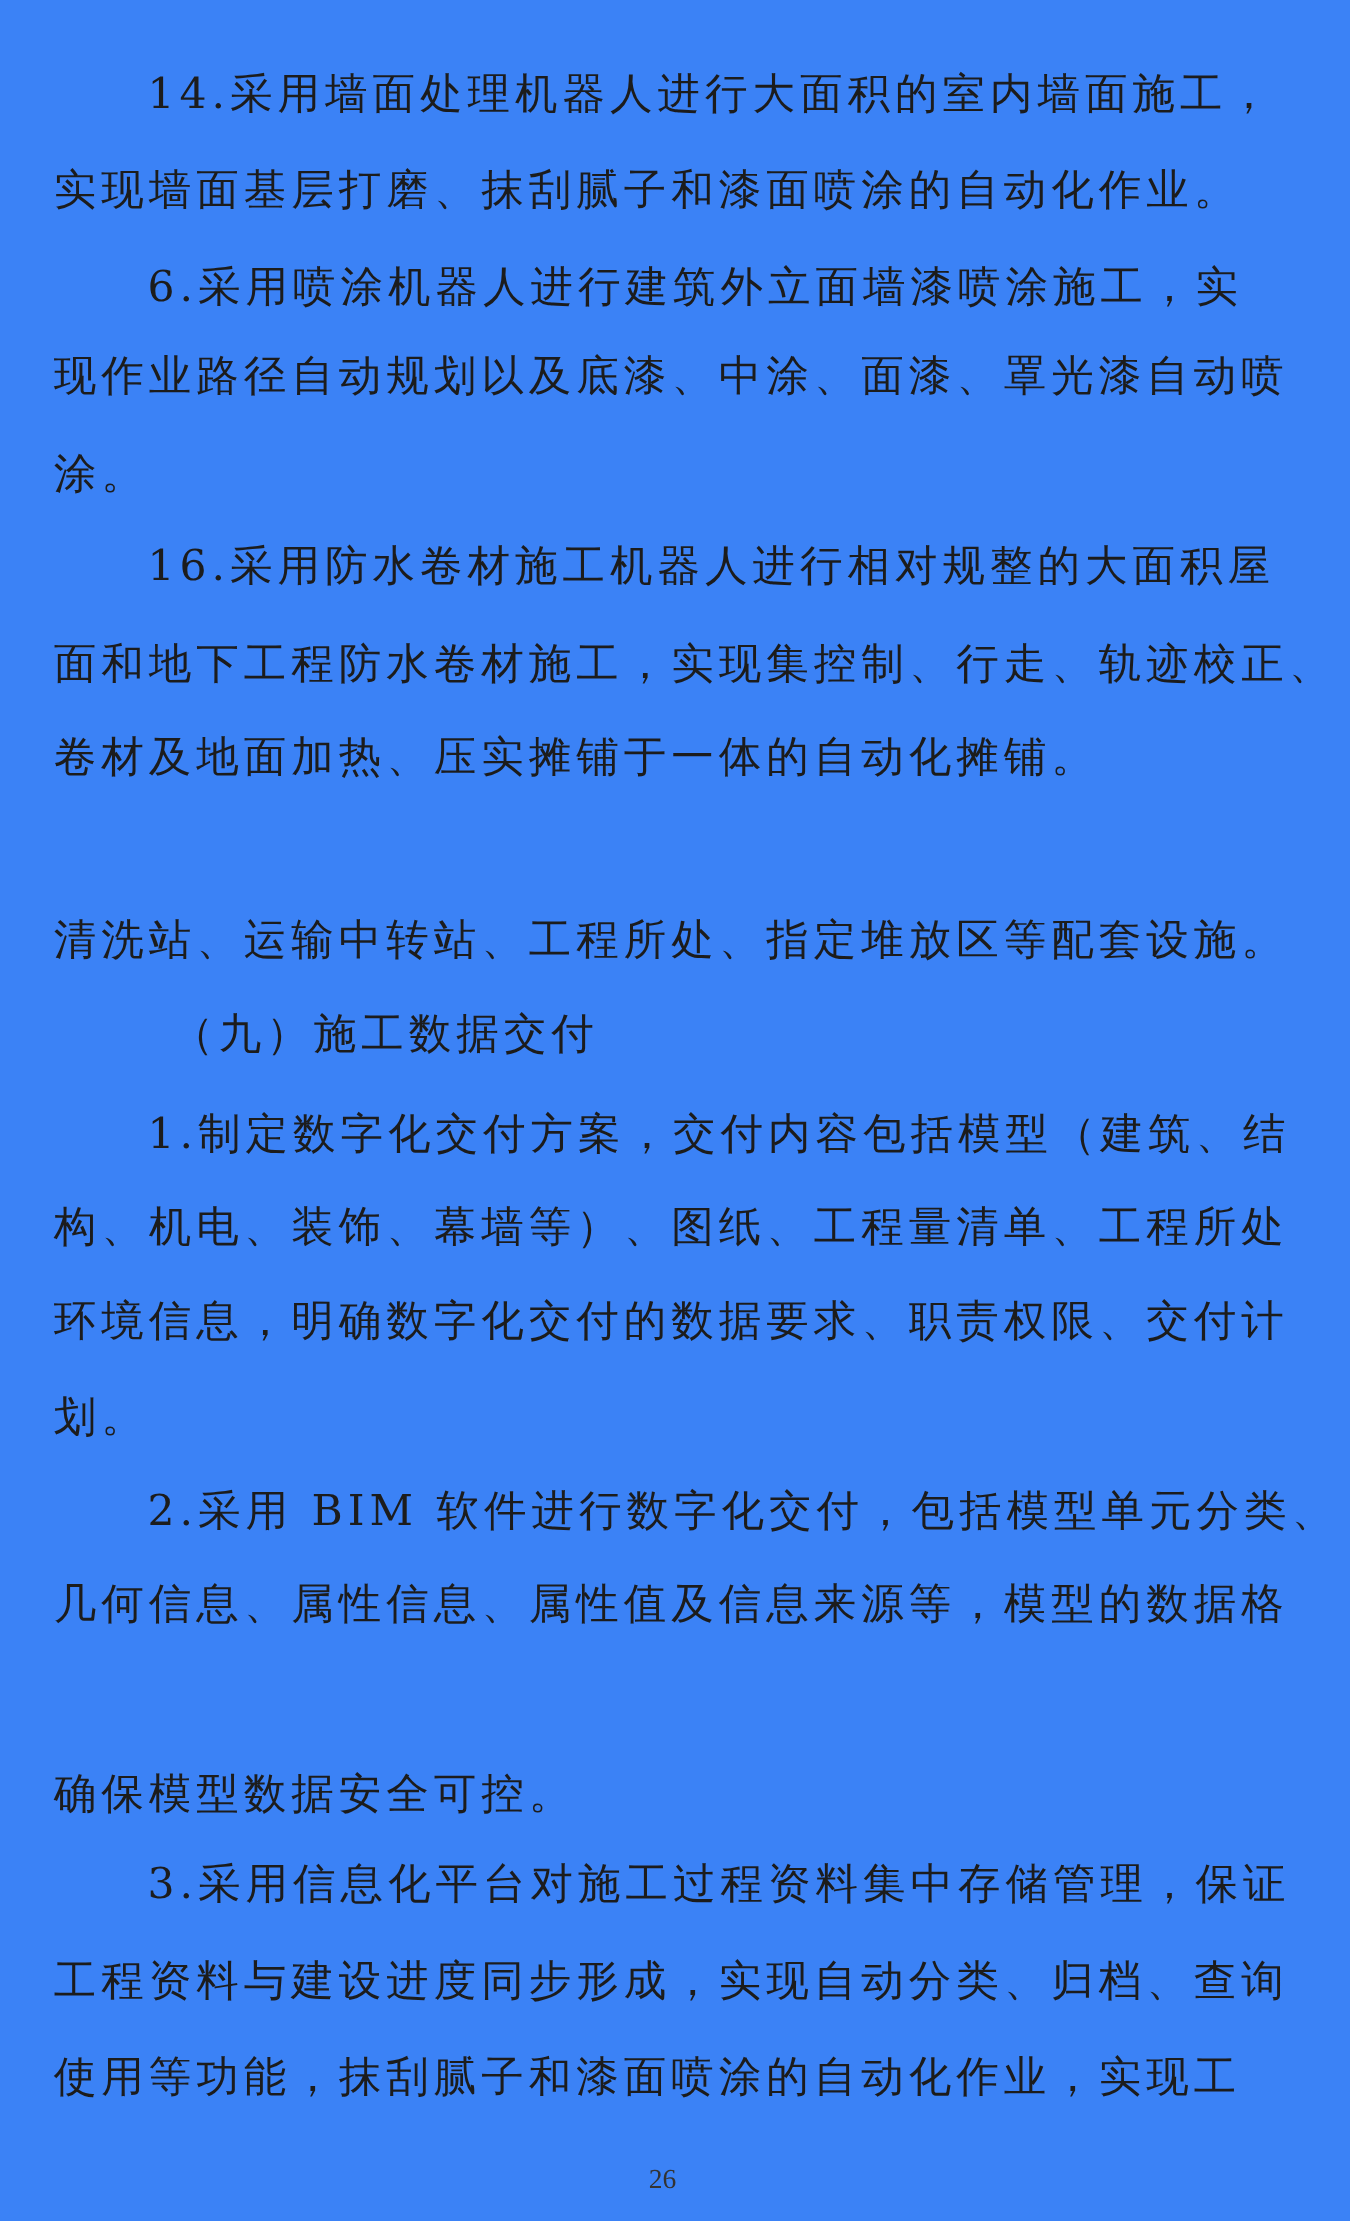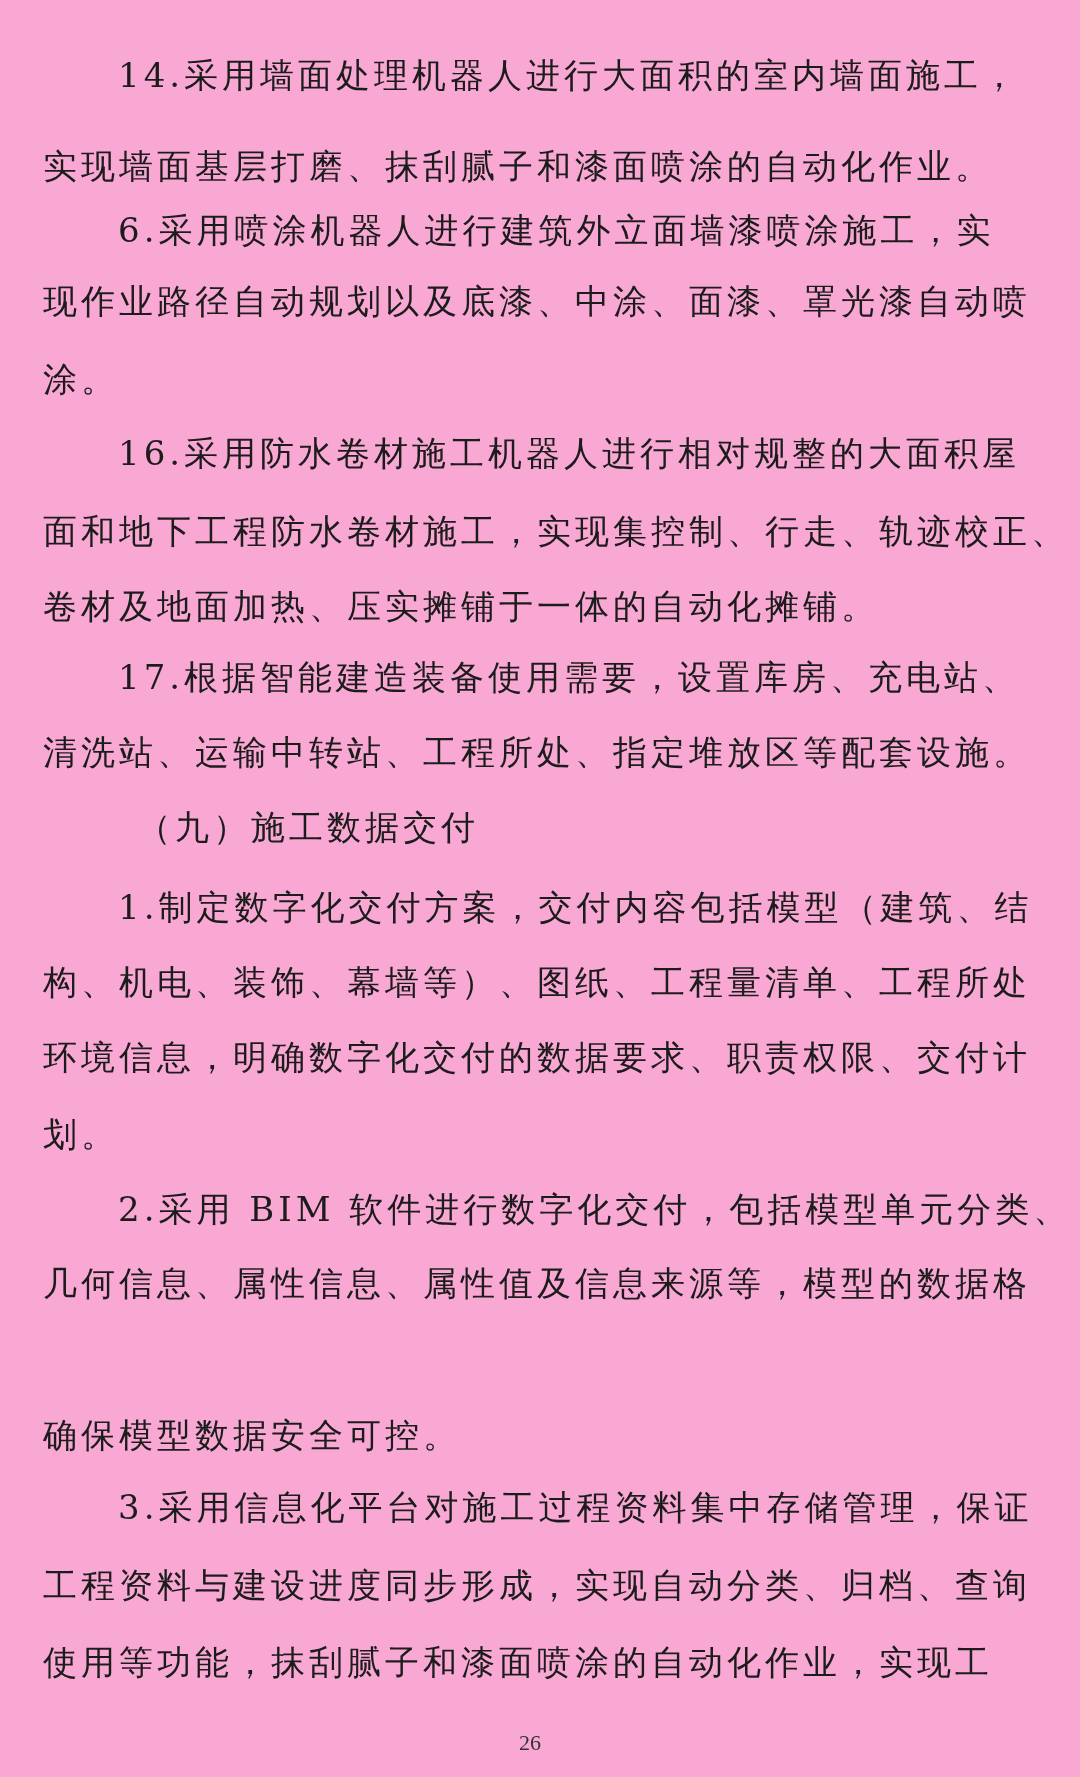--- a/index.html
+++ b/index.html
@@ -13,21 +13,21 @@
     position: relative;
     overflow: hidden;
     color: #1a1a1a;
     font-family: "DejaVu Serif", "Liberation Serif", serif;
   }
   .page {
     position: absolute;
     left: 0; top: 0;
     width: 1080px;
     height: 1777px;
-    background: #f9a8d4;
+    background: #3b82f6;
   }
   .line {
     position: absolute;
     left: 43px;
     height: 50px;
     line-height: 50px;
     font-size: 34px;
     letter-spacing: 4px;
     white-space: nowrap;
     color: #1c1c1c;
@@ -45,31 +45,30 @@
     color: #333333;
     font-family: "Liberation Serif", "DejaVu Serif", serif;
   }
 </style>
 </head>
 <body>
 
 <div class="page">
 
   <div class="line indent" style="top:50px">14.采用墙面处理机器人进行大面积的室内墙面施工，</div>
-  <div class="line" style="top:141px">实现墙面基层打磨、抹刮腻子和漆面喷涂的自动化作业。</div>
+  <div class="line" style="top:127px">实现墙面基层打磨、抹刮腻子和漆面喷涂的自动化作业。</div>
 
   <div class="line indent" style="top:205px">6.采用喷涂机器人进行建筑外立面墙漆喷涂施工，实</div>
   <div class="line" style="top:276px">现作业路径自动规划以及底漆、中涂、面漆、罩光漆自动喷</div>
   <div class="line" style="top:354px">涂。</div>
 
   <div class="line indent" style="top:428px">16.采用防水卷材施工机器人进行相对规整的大面积屋</div>
   <div class="line" style="top:506px">面和地下工程防水卷材施工，实现集控制、行走、轨迹校正、</div>
   <div class="line" style="top:581px">卷材及地面加热、压实摊铺于一体的自动化摊铺。</div>
 
-  <div class="line indent" style="top:652px">17.根据智能建造装备使用需要，设置库房、充电站、</div>
   <div class="line" style="top:727px">清洗站、运输中转站、工程所处、指定堆放区等配套设施。</div>
 
   <div class="line heading" style="top:802px">（九）施工数据交付</div>
 
   <div class="line indent" style="top:882px">1.制定数字化交付方案，交付内容包括模型（建筑、结</div>
   <div class="line" style="top:957px">构、机电、装饰、幕墙等）、图纸、工程量清单、工程所处</div>
   <div class="line" style="top:1032px">环境信息，明确数字化交付的数据要求、职责权限、交付计</div>
   <div class="line" style="top:1109px">划。</div>
 
   <div class="line indent" style="top:1184px">2.采用 BIM 软件进行数字化交付，包括模型单元分类、</div>

